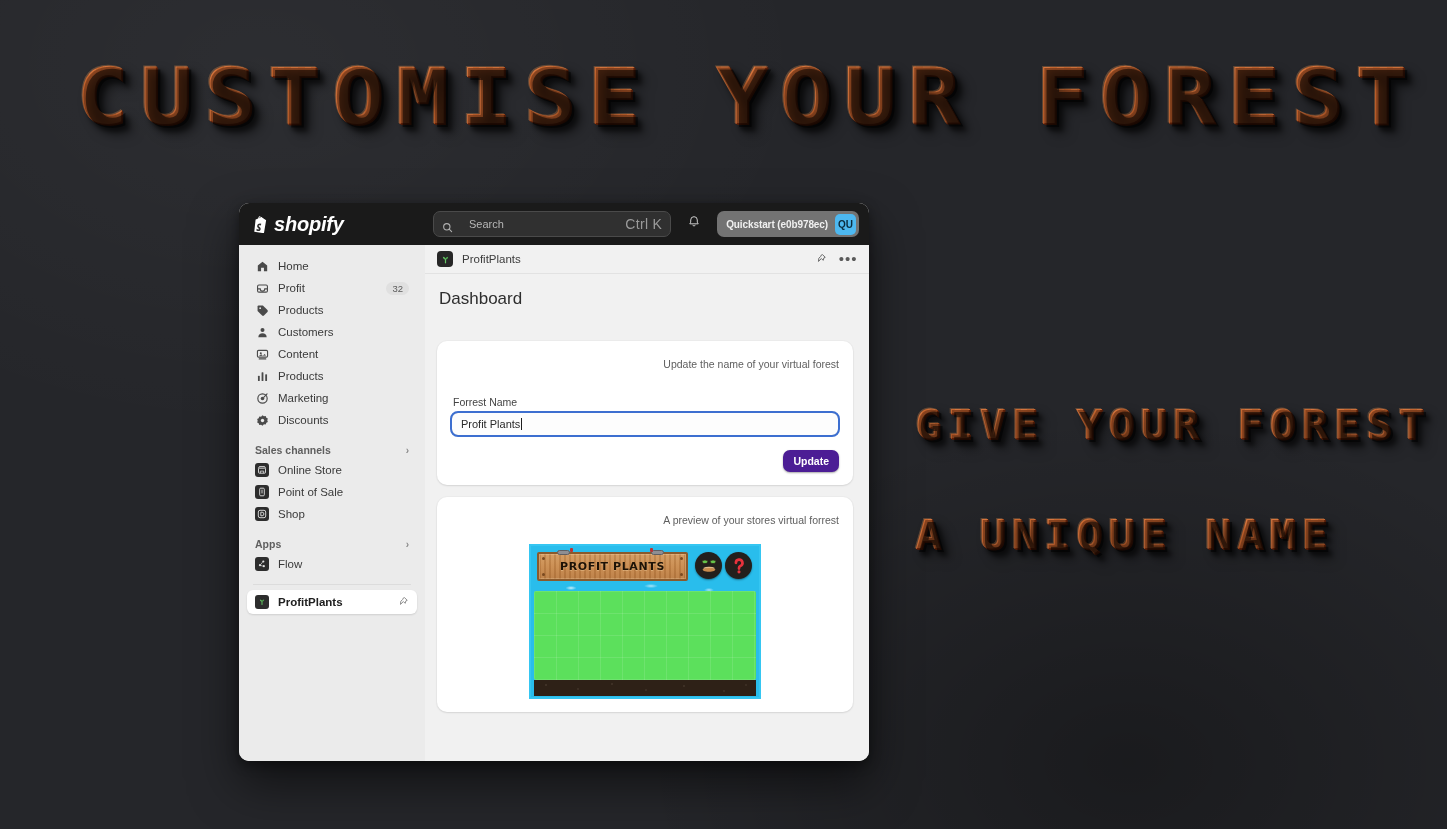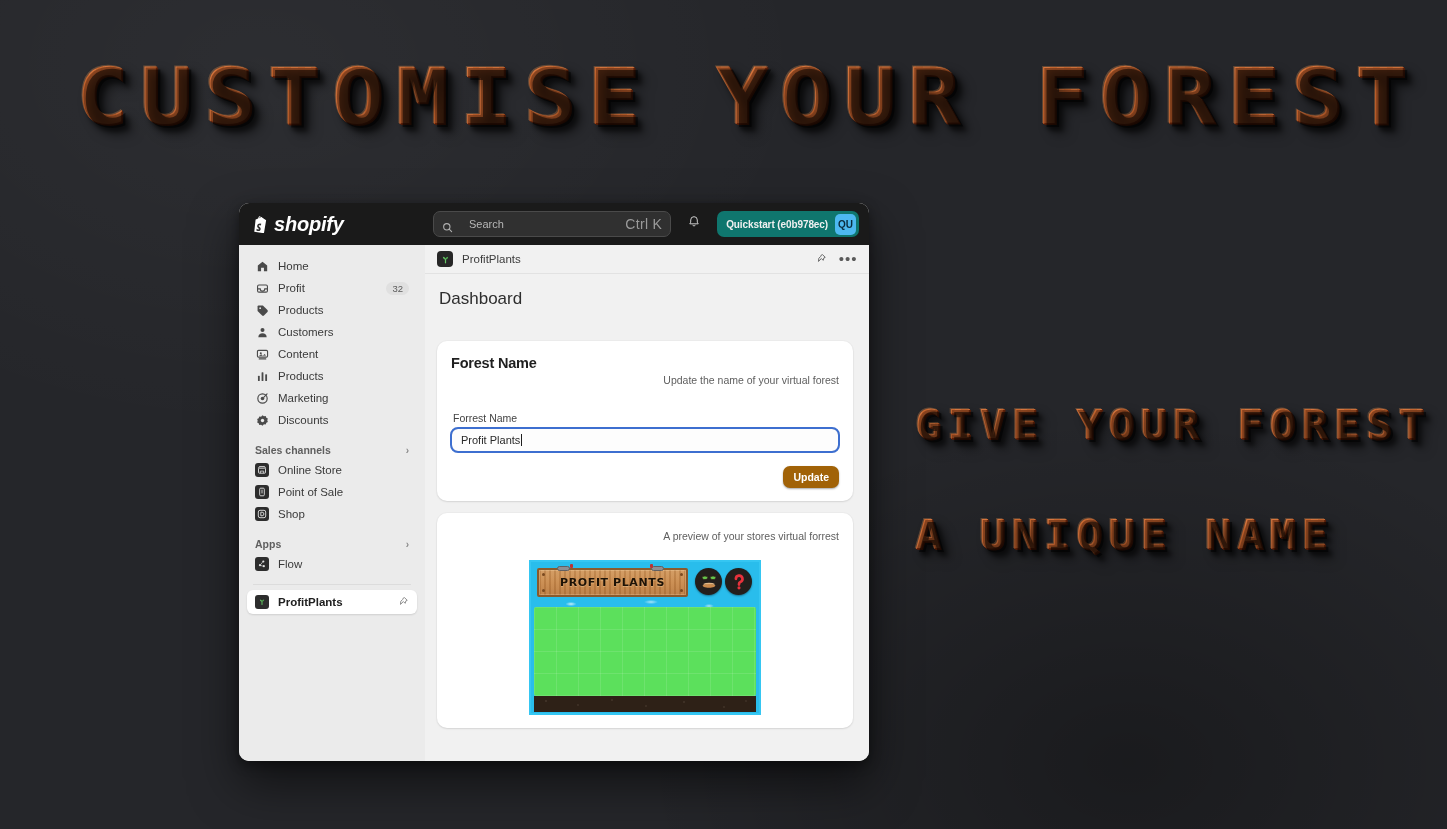--- a/index.html
+++ b/index.html
@@ -85,21 +85,21 @@
   }
   .search-ico { width: 11px; height: 11px; flex: 0 0 11px; opacity: .85; }
   .search-ph { flex: 1; color: #b6b6b6; font-size: 11px; }
   .search-kbd { color: #9a9a9a; font-size: 14px; letter-spacing: .3px; }
 
   .bell { width: 26px; height: 26px; display: flex; align-items: center; justify-content: center; cursor: pointer; }
   .bell svg { width: 14px; height: 14px; }
 
   .account {
     height: 26px;
-    background: #0f766e;
+    background: #737373;
     border-radius: 7px;
     display: flex; align-items: center;
     padding: 0 3px 0 9px; gap: 7px;
     cursor: pointer;
     margin-left: auto;
   }
   .account-name { color: #f0f0f0; font-size: 10px; font-weight: bold; letter-spacing: -0.1px; }
   .avatar {
     width: 21px; height: 21px; border-radius: 5px;
     background: #4db8f0; color: #0b2b3d;
@@ -216,21 +216,21 @@
     font-family: "Liberation Sans", sans-serif;
     display: flex; align-items: center;
   }
   .caret {
     display: inline-block; width: 1px; height: 12px;
     background: #1f1f1f; margin-left: 1px;
     vertical-align: -2px;
   }
   .btn-row { display: flex; justify-content: flex-end; margin-top: 14px; }
   .btn-primary {
-    background: #a16207; color: #fff;
+    background: #4c1d95; color: #fff;
     font-size: 10.5px; font-weight: bold;
     border: none; border-radius: 7px;
     padding: 5px 10px; cursor: pointer;
     box-shadow: 0 1px 2px rgba(0,0,0,0.35);
     font-family: "Liberation Sans", sans-serif;
   }
 
   
   .preview-wrap { display: flex; justify-content: center; margin-top: 18px; }
   .game {
@@ -533,21 +533,20 @@
               <path d="M12.4 2.6 17 7.2l-2.2 1-1.2 4-3-3-4.8 4.8.6-5.2 3-3 1-2.2z" fill="none" stroke="#5a5a5a" stroke-width="1.5" stroke-linejoin="round"></path>
             </svg>
         </span>
         <span class="app-bar-btn dots">•••</span>
       </div>
 
       <div class="content">
         <div class="page-title">Dashboard</div>
 
         <div class="card">
-          <div class="card-title">Forest Name</div>
           <div class="card-sub">Update the name of your virtual forest</div>
           <div class="field-label">Forrest Name</div>
           <div class="text-input">
             <span>Profit Plants</span>
               <span class="caret"></span>
           </div>
           <div class="btn-row">
             <button class="btn-primary">Update</button>
           </div>
         </div>

